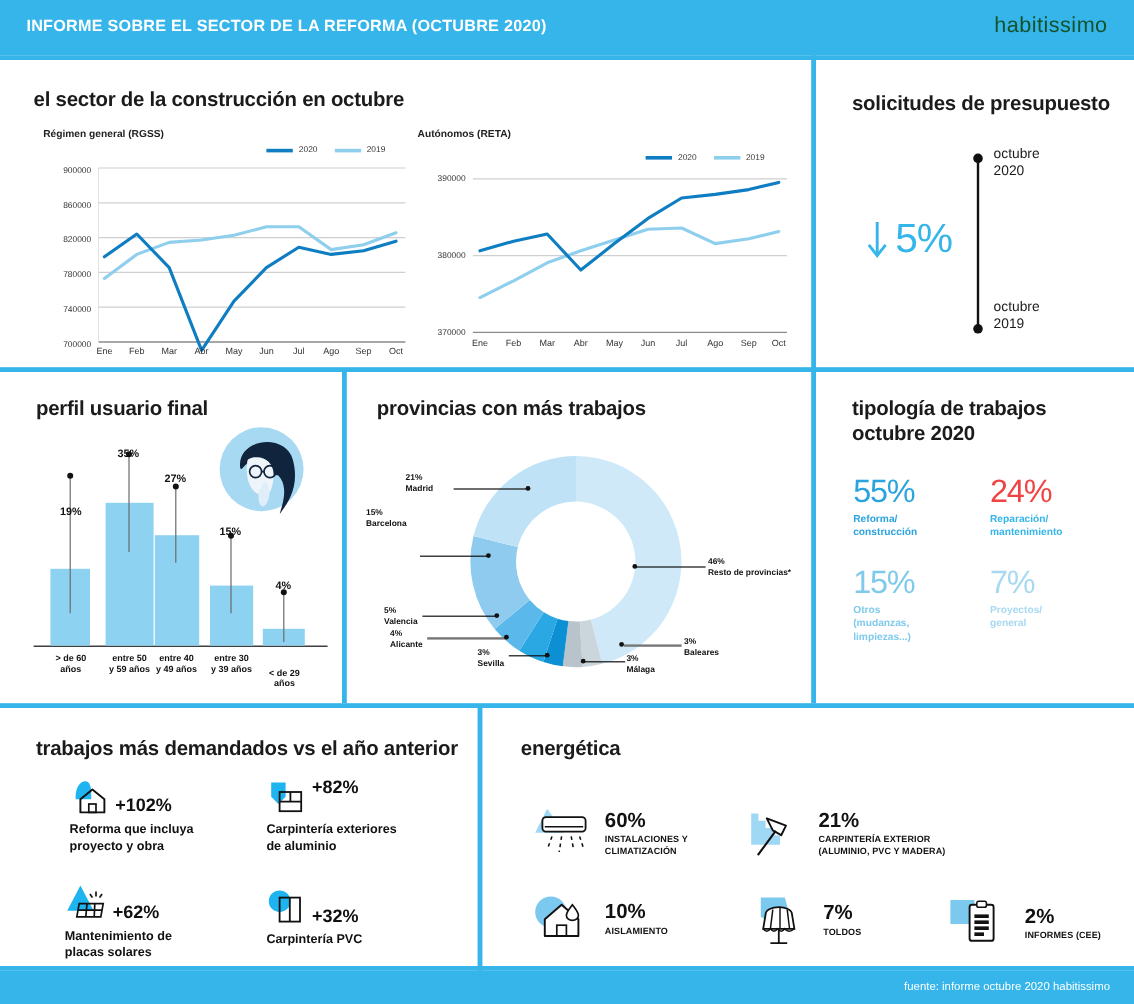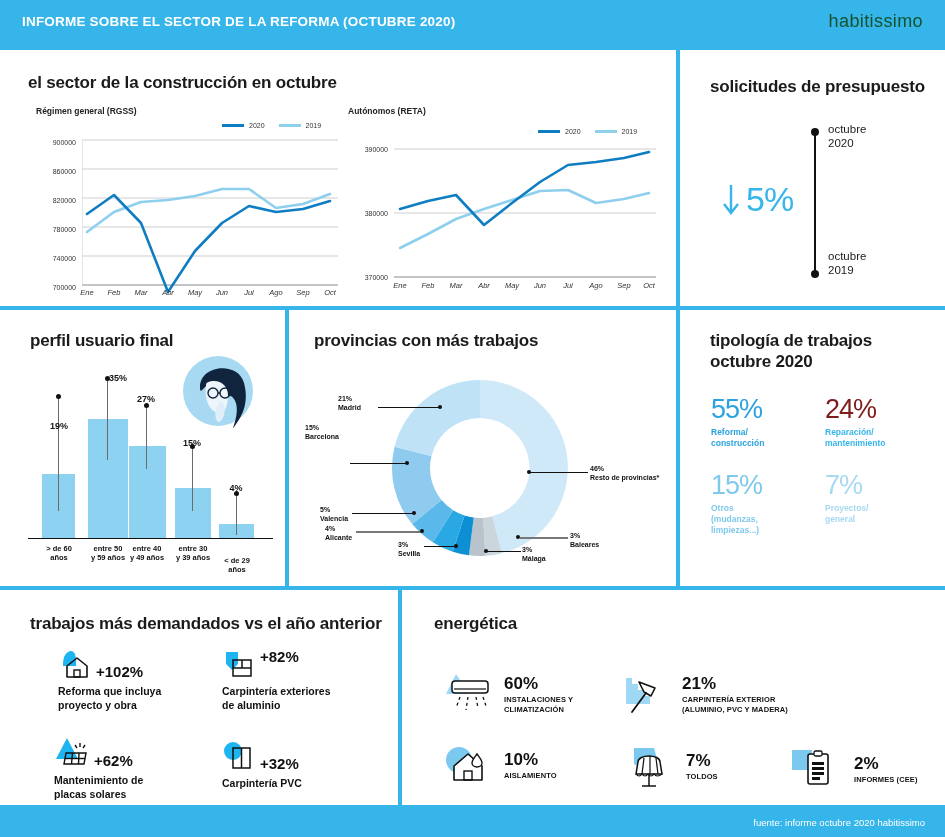--- a/index.html
+++ b/index.html
@@ -17,21 +17,21 @@
   
   .panel-title{font-size:17px;font-weight:bold;color:#1b1b1b;letter-spacing:-.2px;line-height:1.25;}
 
   
   .lc-wrap{position:absolute;}
   .lc-title{font-size:8.5px;font-weight:bold;color:#222;}
   .legend{position:absolute;display:flex;gap:14px;align-items:center;}
   .lg-item{display:flex;align-items:center;gap:5px;font-size:7px;color:#333;}
   .lg-swatch{width:22px;height:2.6px;display:block;}
   .ax-lbl{position:absolute;font-size:7px;color:#333;text-align:right;}
-  .x-lbl{position:absolute;font-size:7.5px;color:#333;text-align:center;width:26px;font-style:italic;}
+  .x-lbl{position:absolute;font-size:7.5px;color:#333;text-align:center;width:26px;}
 
   
   .timeline-line{position:absolute;width:2px;background:#111;}
   .dot{position:absolute;width:8px;height:8px;border-radius:50%;background:#111;}
   .tl-text{position:absolute;font-size:11.5px;color:#1b1b1b;line-height:1.25;}
 
   
   .bar{position:absolute;background:#8ed2f2;}
   .bar-stem{position:absolute;width:1.4px;background:#6b6b6b;}
   .bar-stem-dot{position:absolute;width:5px;height:5px;border-radius:50%;background:#111;}
@@ -208,21 +208,21 @@
   <div class="axis-line" style="left:28px;top:538px;width:245px;"></div>
 
   <div class="bar" style="left:42px;top:474px;width:33px;height:64px;"></div>
   <div class="bar-stem" style="left:58px;top:396px;height:115px;"></div>
   <div class="bar-stem-dot" style="left:56px;top:394px;"></div>
   <div class="bar-val" style="left:37px;top:421px;">19%</div>
 
   <div class="bar" style="left:88px;top:419px;width:40px;height:119px;"></div>
   <div class="bar-stem" style="left:107px;top:378px;height:82px;"></div>
   <div class="bar-stem-dot" style="left:105px;top:376px;"></div>
-  <div class="bar-val" style="left:96px;top:373px;">35%</div>
+  <div class="bar-val" style="left:85px;top:373px;">35%</div>
 
   <div class="bar" style="left:129px;top:446px;width:37px;height:92px;"></div>
   <div class="bar-stem" style="left:146px;top:405px;height:64px;"></div>
   <div class="bar-stem-dot" style="left:144px;top:403px;"></div>
   <div class="bar-val" style="left:124px;top:394px;">27%</div>
 
   <div class="bar" style="left:175px;top:488px;width:36px;height:50px;"></div>
   <div class="bar-stem" style="left:192px;top:446px;height:65px;"></div>
   <div class="bar-stem-dot" style="left:190px;top:444px;"></div>
   <div class="bar-val" style="left:170px;top:438px;">15%</div>
@@ -339,21 +339,21 @@
 
   <div style="position:absolute;left:711px;top:396px;">
     <div class="tp-num" style="color:#2aa3df;">55%</div>
     <div class="tp-lbl" style="color:#2aa3df;">
       <div>Reforma/</div>
       <div>construcción</div>
     </div>
   </div>
 
   <div style="position:absolute;left:825px;top:396px;">
-    <div class="tp-num" style="color:#7f1d1d;">24%</div>
+    <div class="tp-num" style="color:#ef4444;">24%</div>
     <div class="tp-lbl" style="color:#35b5ea;">
       <div>Reparación/</div>
       <div>mantenimiento</div>
     </div>
   </div>
 
   <div style="position:absolute;left:711px;top:472px;">
     <div class="tp-num" style="color:#7fc9ec;">15%</div>
     <div class="tp-lbl" style="color:#7fc9ec;">
       <div>Otros</div>

